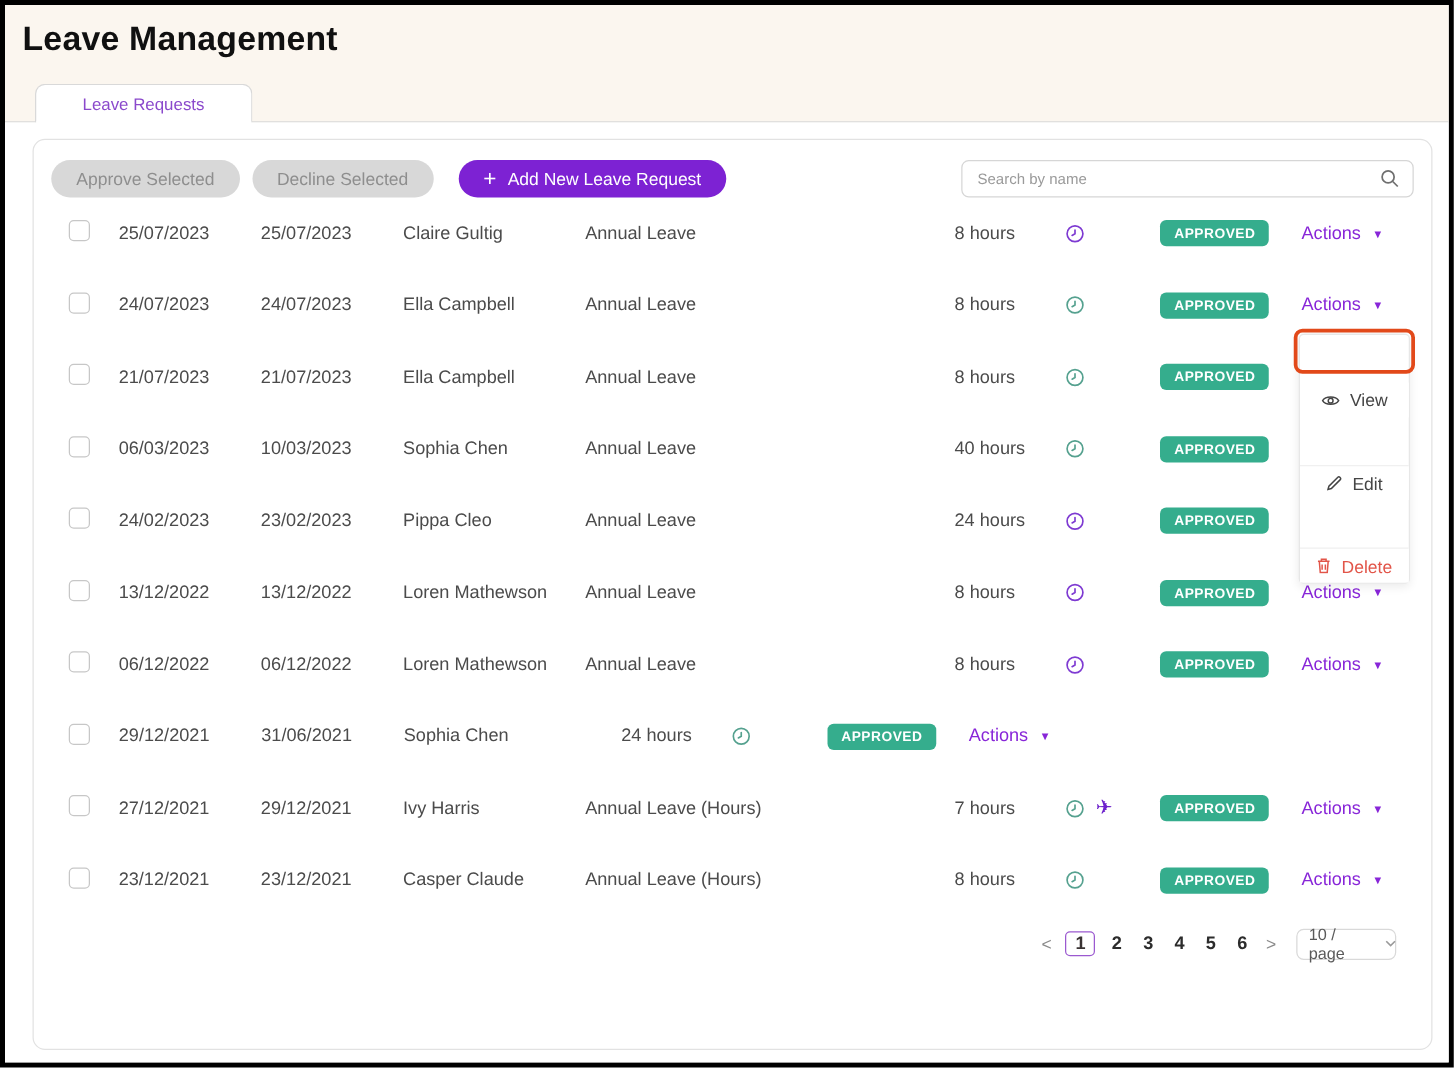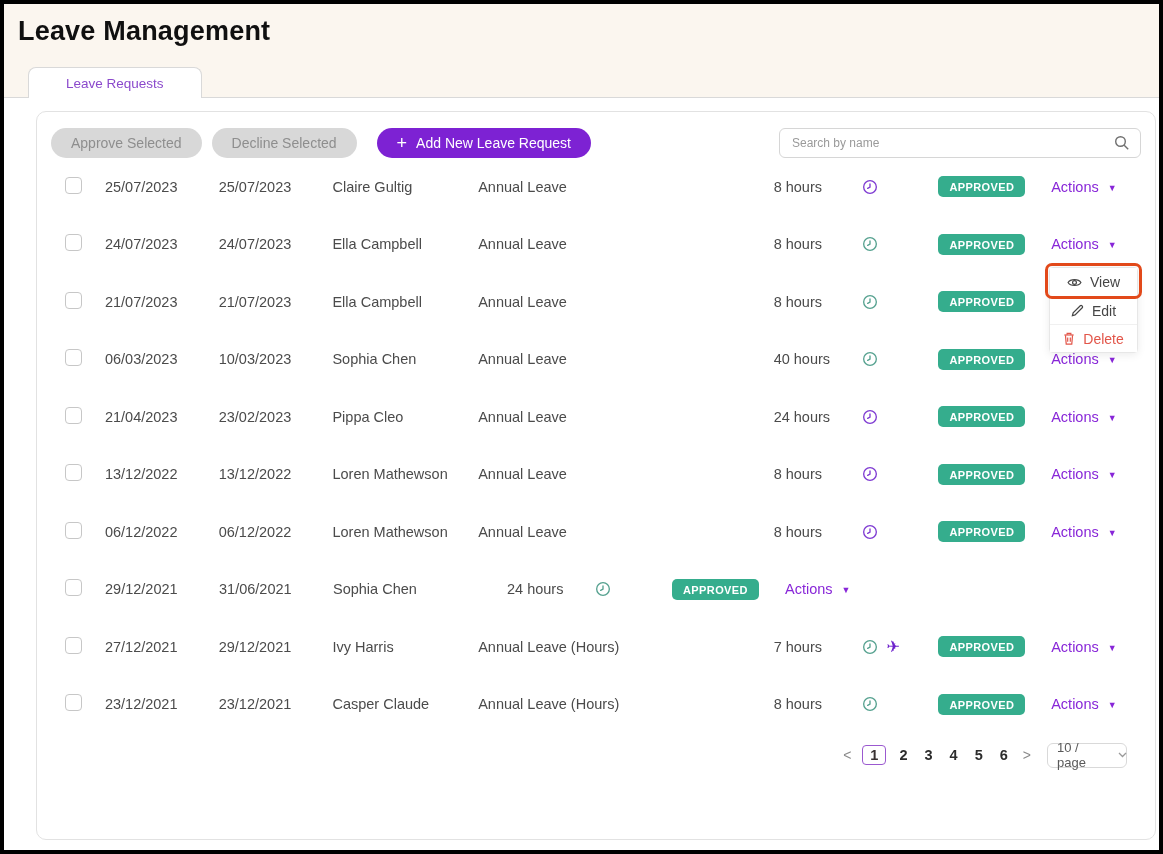--- a/index.html
+++ b/index.html
@@ -18,21 +18,21 @@
     margin: 2px 0 20px 14px; letter-spacing: .2px;
   }
   .tabbar { border-bottom: 1px solid #d9d9d9; padding-left: 24px; display:flex; }
   .tab {
     background:#fff; border:1px solid #d9d9d9; border-bottom:none;
     border-radius: 8px 8px 0 0; padding: 8px 37px 7px;
     font-size: 13.5px; color:#8b49cc; margin-bottom:-1px; position:relative; z-index:2;
     cursor: pointer;
   }
   .tab::after { content:""; position:absolute; left:0; right:0; bottom:-1px; height:2px; background:#fff; }
-  .main { background:#fff; flex:1; padding: 13px 0 0 32px; }
+  .main { background:#fff; flex:1; padding: 13px 0 0 22px; }
   .card {
     width: 1120px; height: 729px; background:#fff;
     border: 1px solid #e2e2e2; border-radius: 10px;
     padding: 16px 14px 0 14px; position: relative;
   }
   
   .toolbar { display:flex; align-items:center; height:30px; }
   .btn {
     border:none; border-radius: 16px; height: 30px; padding: 0 20px;
     font-family: inherit; font-size: 14px; cursor: pointer; display:flex; align-items:center;
@@ -77,21 +77,21 @@
   .clock-teal { color:#55a18f; }
   .plane { color:#6d21cc; font-size: 16px; line-height:1; }
   
   .menu {
     position:absolute; top:155px; right:17px; width: 89px; background:#fff;
     border:1px solid #e7e7e7; border-radius: 4px; box-shadow: 0 2px 8px rgba(0,0,0,.08);
     z-index: 5; font-size: 14px; color:#454545;
   }
   .menu-item {
     height: 28px; display:flex; align-items:center; justify-content:center; gap:8px;
-    cursor:pointer; background:#fff;
+    cursor:pointer; background:#fff;margin-top:38px;
   }
   .menu-item + .menu-item { border-top: 1px solid #f0f0f0; }
   .menu-item.danger { color:#e25549; }
   .highlight-box {
     position:absolute; top:151px; right:13px; width: 97px; height: 36px;
     border: 3px solid #e2491a; border-radius: 7px; z-index: 6; pointer-events:none;
   }
   
   .pager {
     display:flex; align-items:center; justify-content:flex-end; gap: 9px;
@@ -233,21 +233,21 @@
         <div class="c-st">
           <span class="badge">APPROVED</span>
         </div>
         <div class="c-ac">
           <span class="actions-link"><span>Actions</span><span class="caret">▼</span></span>
         </div>
       </div>
 
       <div class="row">
         <div class="c-cb"><span class="cbx"></span></div>
-        <div class="c-sd">21/04/2023</div>
+        <div class="c-sd">24/02/2023</div>
         <div class="c-ed">23/02/2023</div>
         <div class="c-pe">Pippa Cleo</div>
         <div class="c-lt">Annual Leave</div>
         <div class="c-du">24 hours</div>
         <div class="c-in">
           <span class="clock-purple">
             <svg width="16" height="16" viewBox="0 0 24 24" fill="none" stroke="currentColor" stroke-width="2" stroke-linecap="round">
               <circle cx="12" cy="12" r="9.5"></circle>
                 <path d="M12 7.5 V12 L8.5 14"></path>
             </svg>

